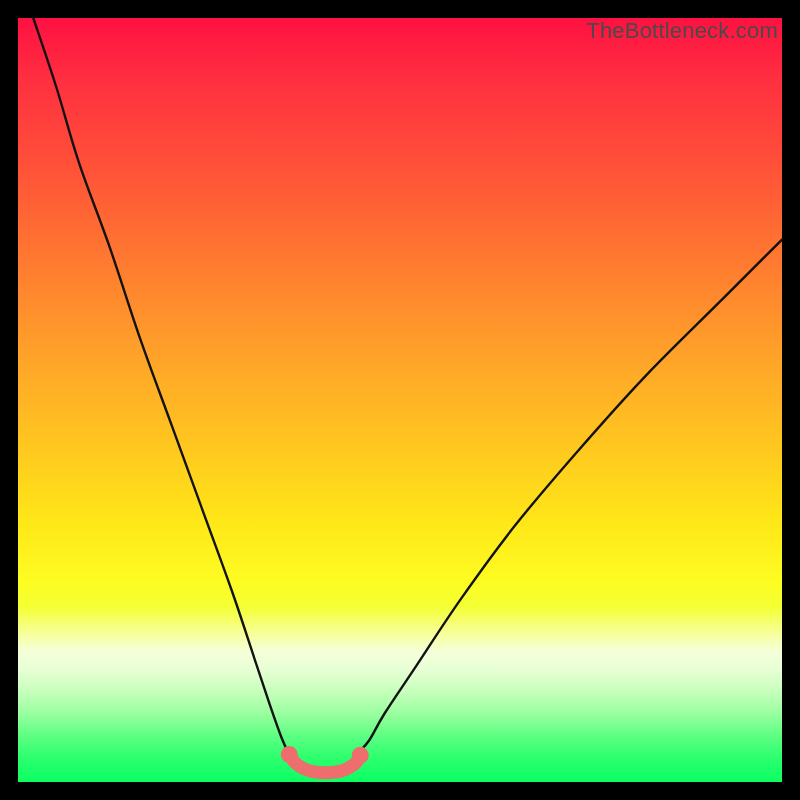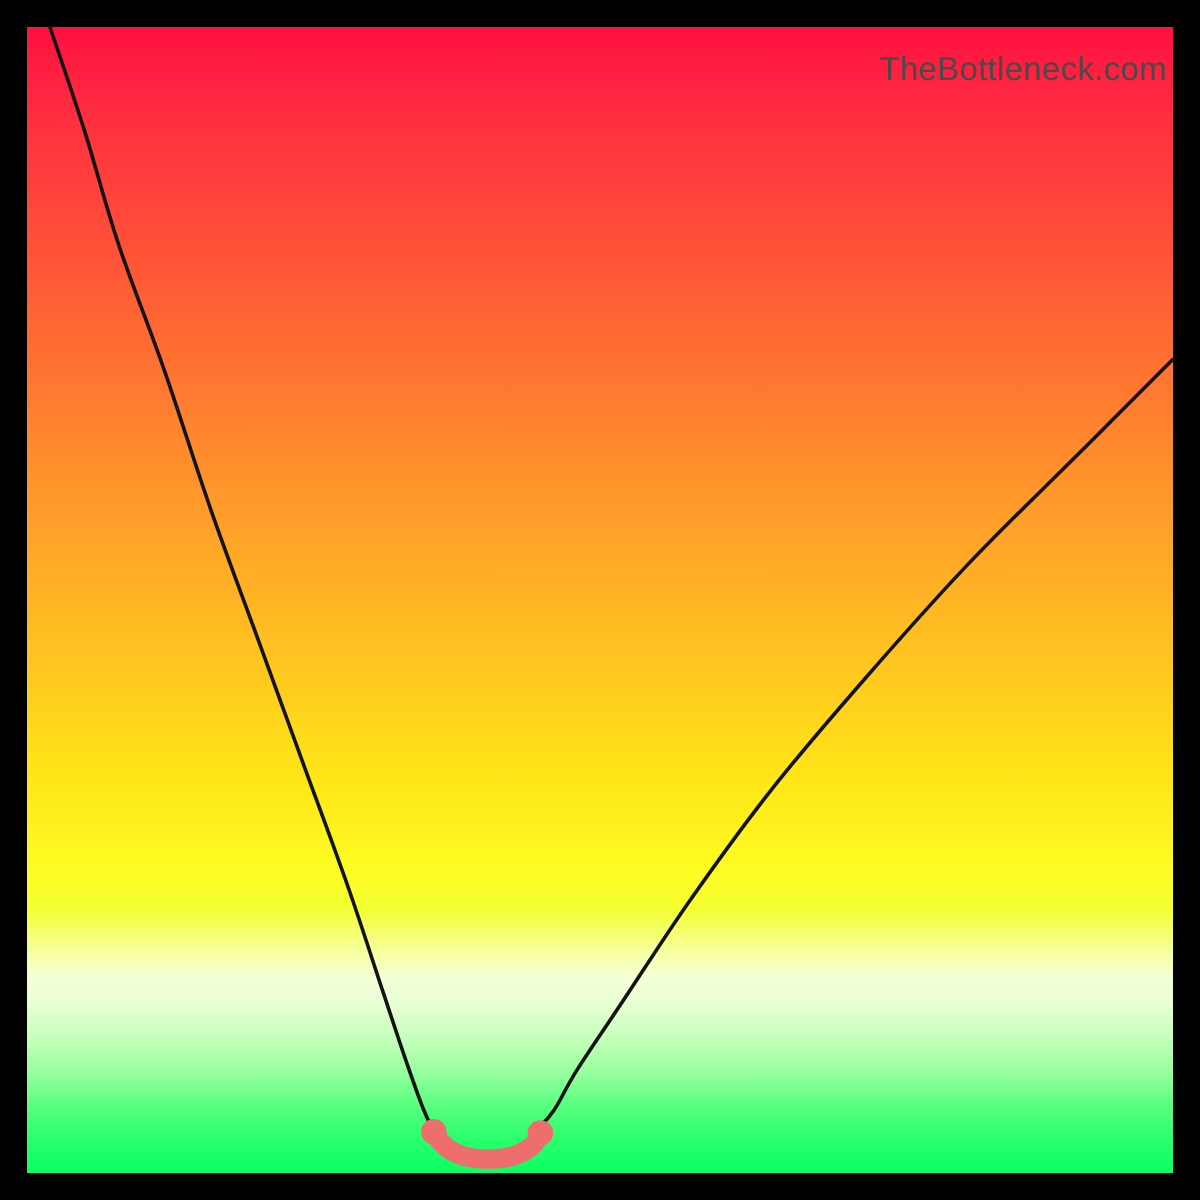--- a/index.html
+++ b/index.html
@@ -39,21 +39,21 @@
       #eaffd6 85%,
       #c9ffbd 88%,
       #9affa0 91%,
       #5cff82 94%,
       #2aff6d 97%,
       #0bff63 100%
     );
   }
   .watermark {
     position: absolute;
-    top: 15px;
+    top: 0px;
     right: 4px;
     color: #4a4a4a;
     font-size: 22px;
     font-weight: 400;
     letter-spacing: 0.2px;
     white-space: nowrap;
     user-select: none;
   }
   svg.curves {
     position: absolute;

